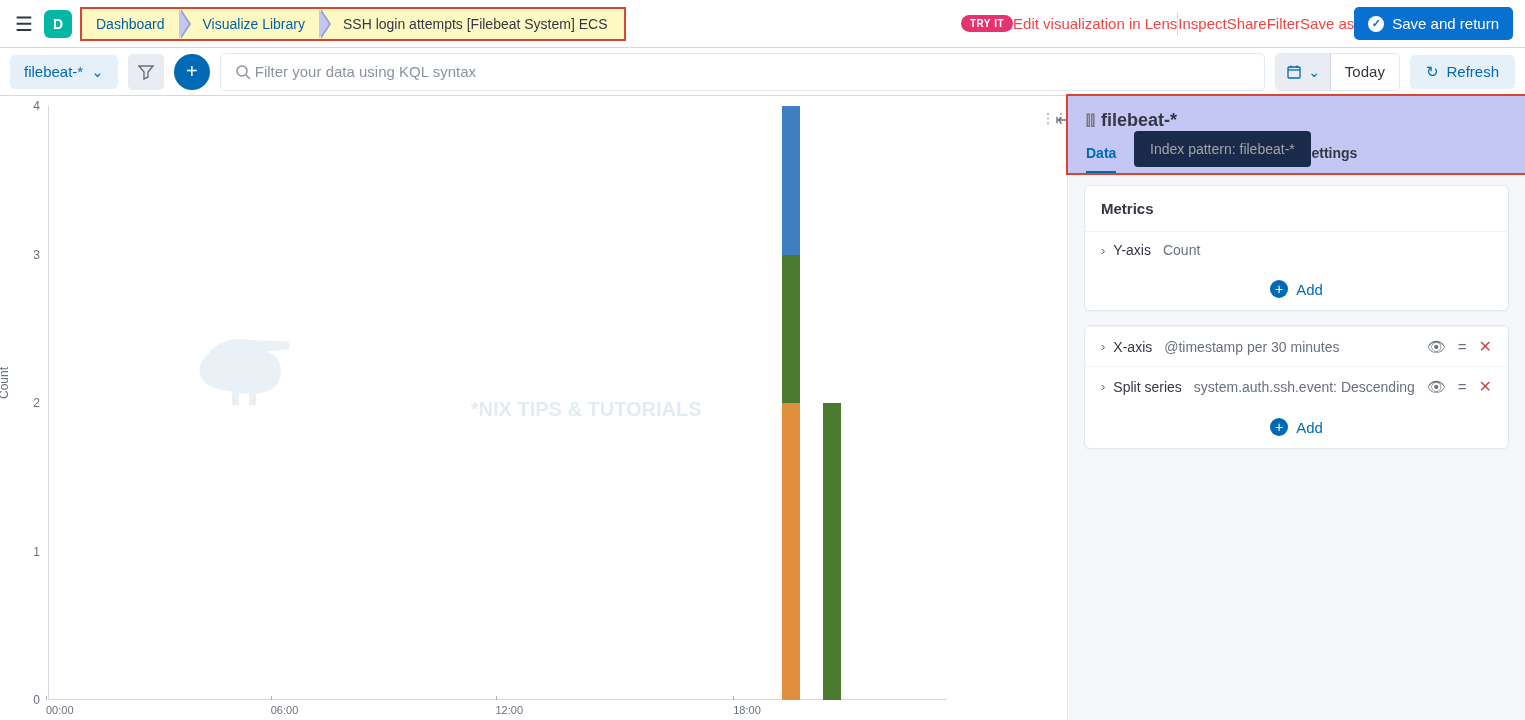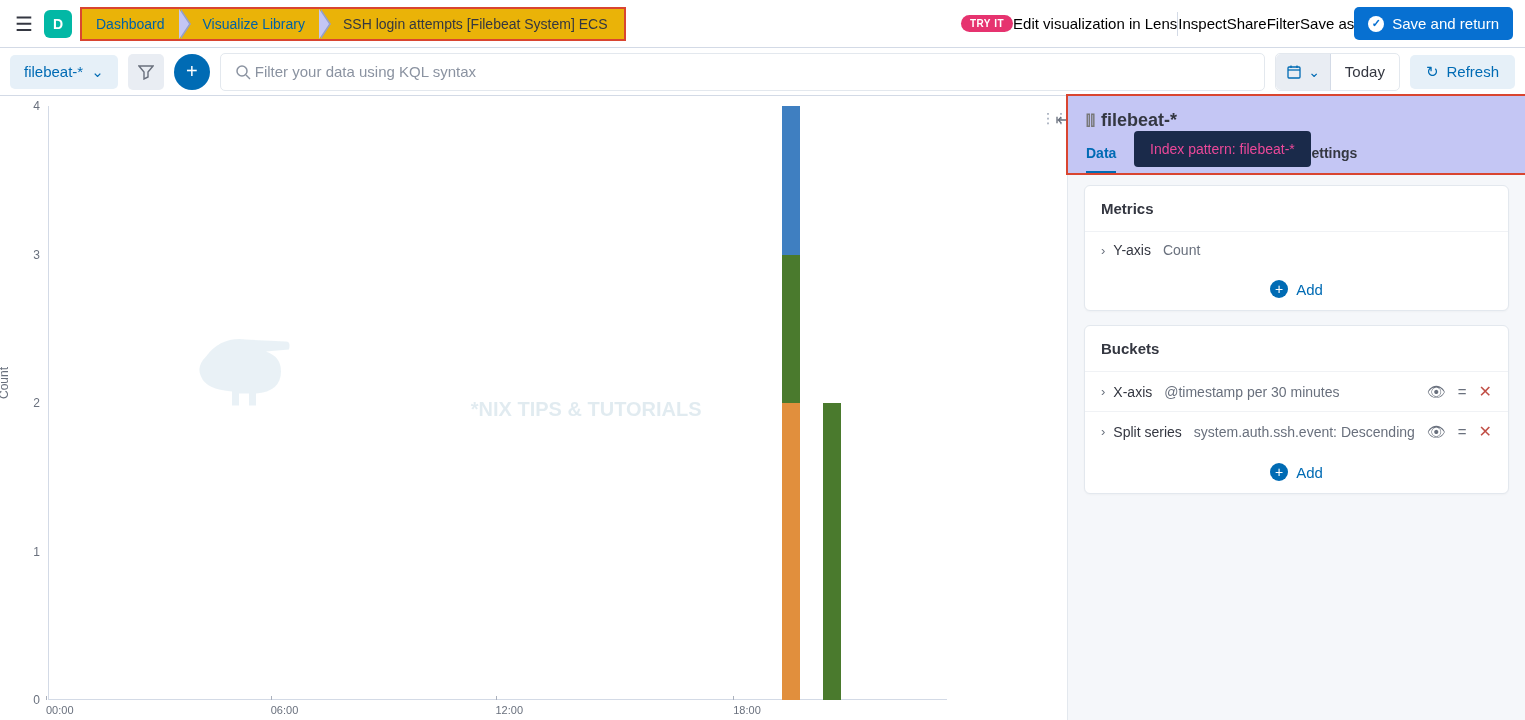--- a/index.html
+++ b/index.html
@@ -1,31 +1,31 @@
 <!DOCTYPE html>
 <html><head>
 <meta charset="utf-8">
 <style>
   * { box-sizing: border-box; margin: 0; padding: 0; font-family: -apple-system, BlinkMacSystemFont, 'Segoe UI', Helvetica, Arial, sans-serif; }
   body { width: 1525px; height: 720px; background: #fff; overflow: hidden; font-size: 14px; color: #343741; }
   
   .top-bar { display: flex; align-items: center; height: 48px; padding: 0 12px; border-bottom: 1px solid #d3dae6; gap: 8px; }
   .hamburger { width: 24px; height: 24px; display:flex; align-items:center; justify-content:center; cursor:pointer; font-size: 20px; }
   .space-avatar { width: 28px; height: 28px; background: #02b8a5; color: #fff; display:flex; align-items:center; justify-content:center; border-radius: 6px; font-weight: 600; font-size: 14px; }
-  .breadcrumbs { display:flex; align-items:center; border: 2px solid #d94530; background: #eab308; height: 34px; }
+  .breadcrumbs { display:flex; align-items:center; border: 2px solid #d94530; background: #fef9c3; height: 34px; }
   .crumb { position: relative; padding: 0 16px 0 22px; height: 30px; line-height: 30px; color: #0061a6; font-size: 14px; }
   .crumb.first { padding-left: 14px; }
   .crumb.current { color: #343741; }
   .crumb::after { content:''; position:absolute; right:-8px; top:0; width:0;height:0; border-top:15px solid transparent; border-bottom:15px solid transparent; border-left:10px solid #c4c6f4; z-index:2;}
   .crumb::before { content:''; position:absolute; right:-10px; top:0; width:0;height:0; border-top:15px solid transparent; border-bottom:15px solid transparent; border-left:10px solid #95a0c7; z-index:1;}
   .crumb:last-child::after, .crumb:last-child::before { display:none; }
   
   .top-actions { margin-left:auto; display:flex; align-items:center; }
   .try-it { background:#e6336f; color:#fff; font-size:10px; font-weight:700; padding:3px 9px; border-radius:10px; letter-spacing:0.5px; }
-  .top-link { color:#000000; font-size:15px; cursor:pointer; }
+  .top-link { color:#ef4444; font-size:15px; cursor:pointer; }
   .divider-v { width:1px; height:24px; background:#d3dae6; }
   .save-return { background:#0770d1; color:#fff; padding:8px 14px; border-radius:5px; display:flex; align-items:center; gap:8px; font-size:15px; cursor:pointer; }
   .check-circle { width:16px; height:16px; border-radius:50%; background:#fff; color:#0770d1; display:inline-flex; align-items:center; justify-content:center; font-size:11px; font-weight:bold;}
   
   .query-bar { display:flex; align-items:center; height:48px; padding:6px 10px; gap:10px; border-bottom:1px solid #d3dae6; }
   .index-picker { background:#e6f0f8; color:#006bb4; padding:8px 14px; border-radius:5px; display:flex; align-items:center; gap:8px; font-size:15px; cursor:pointer; }
   .filter-chip { width:36px; height:36px; background:#e9edf3; border-radius:5px; display:flex; align-items:center; justify-content:center; color:#69707d; cursor:pointer; }
   .add-filter { width:36px; height:36px; background:#006bb4; border-radius:50%; display:flex; align-items:center; justify-content:center; color:#fff; font-size:20px; cursor:pointer; }
   .search-box { flex:1; border:1px solid #e3e8ee; border-radius:5px; height:38px; display:flex; align-items:center; padding:0 14px; gap:4px; color:#69707d; }
   .search-box input { border:none; outline:none; flex:1; font-size:15px; color:#343741; }
@@ -56,21 +56,21 @@
   .legend-handle { position:absolute; right:0; top:14px; color:#98a2b3; font-size:14px; cursor:grab; letter-spacing:-1px;}
   
   .expand-handle { position:absolute; right:8px; top:14px; color:#69707d; font-size:16px; cursor:pointer; }
   
   .cfg-header { background:#c4c6f4; border:2px solid #d94530; padding:14px 18px 0 18px; margin:-2px; position:relative;}
   .cfg-title { font-size:18px; font-weight:700; display:flex; align-items:center; gap:6px;}
   .cfg-title .bars { color:#777; font-size:14px;}
   .cfg-tabs { display:flex; gap:24px; margin-top:14px; font-size:14px; position:relative;}
   .cfg-tab { padding-bottom:10px; cursor:pointer; color:#343741; font-weight:600;}
   .cfg-tab.active { color:#006bb4; border-bottom:2px solid #006bb4; }
-  .tooltip { position:absolute; left:48px; top:-14px; background:#1a2a4a; color:#ec4899; padding:10px 16px; border-radius:4px; font-size:14px; z-index:5; white-space:nowrap;}
+  .tooltip { position:absolute; left:48px; top:-14px; background:#1a2a4a; color:#a3a3a3; padding:10px 16px; border-radius:4px; font-size:14px; z-index:5; white-space:nowrap;}
   
   .cfg-body { padding:12px 16px; }
   .cfg-section { background:#fff; border-radius:6px; border:1px solid #e3e8ee; margin-bottom:14px; box-shadow: 0 1px 2px rgba(0,0,0,0.03);}
   .cfg-section h3 { font-size:15px; font-weight:700; padding:14px 16px;}
   .cfg-row { padding:10px 16px; display:flex; align-items:center; gap:8px; font-size:14px; color:#343741; border-top:1px solid #f0f2f5;}
   .cfg-row .chev { color:#69707d; font-size:13px;}
   .cfg-row .muted { color:#69707d; margin-left:4px;}
   .cfg-row .row-actions { margin-left:auto; display:flex; align-items:center; gap:12px; color:#69707d;}
   .cfg-row .row-actions .del { color:#c14f46; font-size:16px;}
   .cfg-add { padding:12px 16px; display:flex; align-items:center; justify-content:center; gap:8px; color:#006bb4; cursor:pointer; font-size:15px;}
@@ -201,21 +201,20 @@
           <span class="chev">›</span>
           <span>Y-axis</span>
           <span class="muted">Count</span>
         </div>
         <div class="cfg-add">
           <span class="plus-circle">+</span>
           <span>Add</span>
         </div>
       </div>
       <div class="cfg-section">
-        <h3>Buckets</h3>
         <div class="cfg-row">
           <span class="chev">›</span>
           <span>X-axis</span>
           <span class="muted">@timestamp per 30 minutes</span>
           <span class="row-actions">
             <span class="eye-ic">👁</span>
             <span class="eq-ic">=</span>
             <span class="del">✕</span>
           </span>
         </div>

